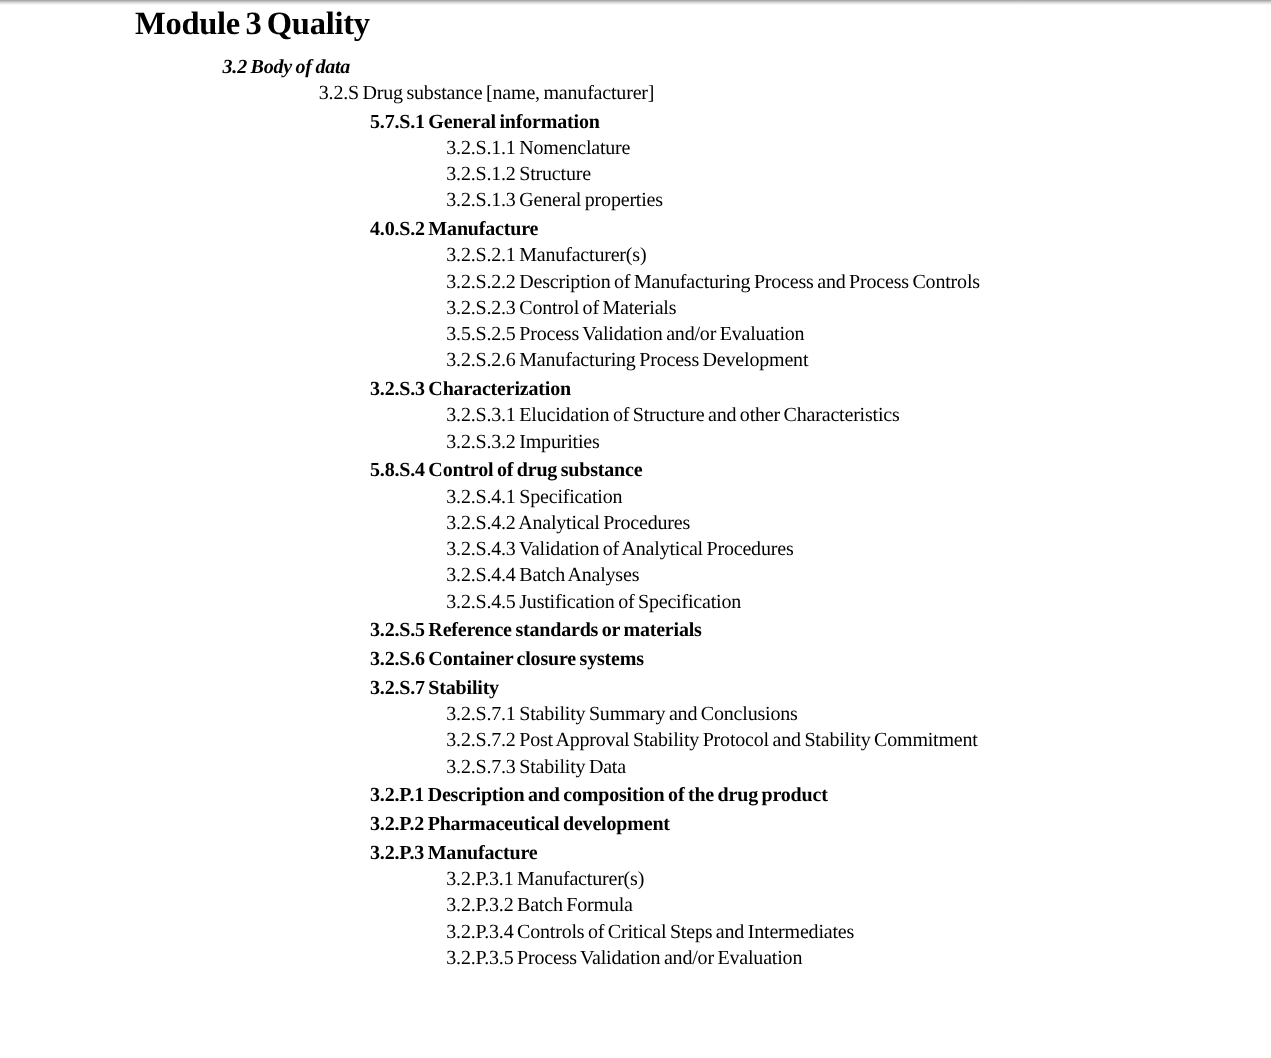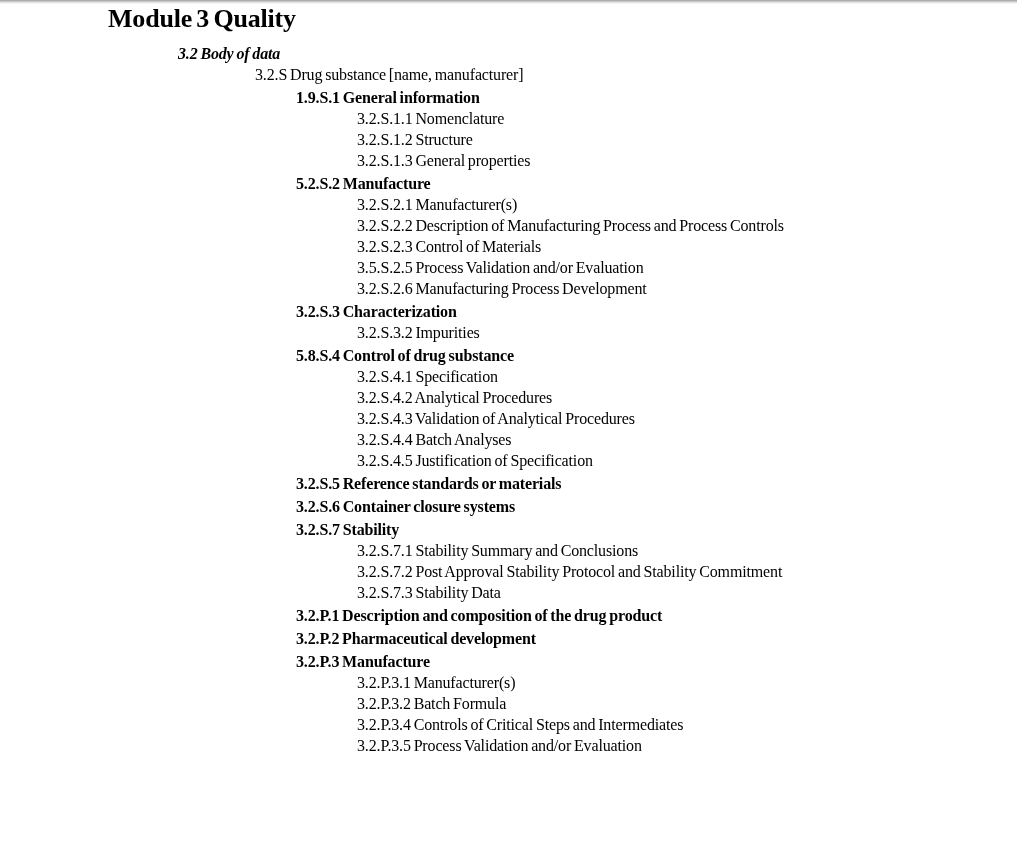--- a/index.html
+++ b/index.html
@@ -58,51 +58,54 @@
 <div class="page">
   <h1 class="doc-title">Module 3 Quality</h1>
   <div class="toc">
       <div class="line indent-1 style-bold-italic">
     <span>3.2 Body of data</span>
   </div>
       <div class="line indent-2 style-regular">
     <span>3.2.S Drug substance [name, manufacturer]</span>
   </div>
       <div class="line indent-3 style-bold">
-    <span>1.9.S.1 General information</span>
+    <span>5.7.S.1 General information</span>
   </div>
       <div class="line indent-4 style-regular">
     <span>3.2.S.1.1 Nomenclature</span>
   </div>
       <div class="line indent-4 style-regular">
     <span>3.2.S.1.2 Structure</span>
   </div>
       <div class="line indent-4 style-regular">
     <span>3.2.S.1.3 General properties</span>
   </div>
       <div class="line indent-3 style-bold">
-    <span>5.2.S.2 Manufacture</span>
+    <span>4.0.S.2 Manufacture</span>
   </div>
       <div class="line indent-4 style-regular">
     <span>3.2.S.2.1 Manufacturer(s)</span>
   </div>
       <div class="line indent-4 style-regular">
     <span>3.2.S.2.2 Description of Manufacturing Process and Process Controls</span>
   </div>
       <div class="line indent-4 style-regular">
     <span>3.2.S.2.3 Control of Materials</span>
   </div>
       <div class="line indent-4 style-regular">
     <span>3.5.S.2.5 Process Validation and/or Evaluation</span>
   </div>
       <div class="line indent-4 style-regular">
     <span>3.2.S.2.6 Manufacturing Process Development</span>
   </div>
       <div class="line indent-3 style-bold">
     <span>3.2.S.3 Characterization</span>
+  </div>
+      <div class="line indent-4 style-regular">
+    <span>3.2.S.3.1 Elucidation of Structure and other Characteristics</span>
   </div>
       <div class="line indent-4 style-regular">
     <span>3.2.S.3.2 Impurities</span>
   </div>
       <div class="line indent-3 style-bold">
     <span>5.8.S.4 Control of drug substance</span>
   </div>
       <div class="line indent-4 style-regular">
     <span>3.2.S.4.1 Specification</span>
   </div>

